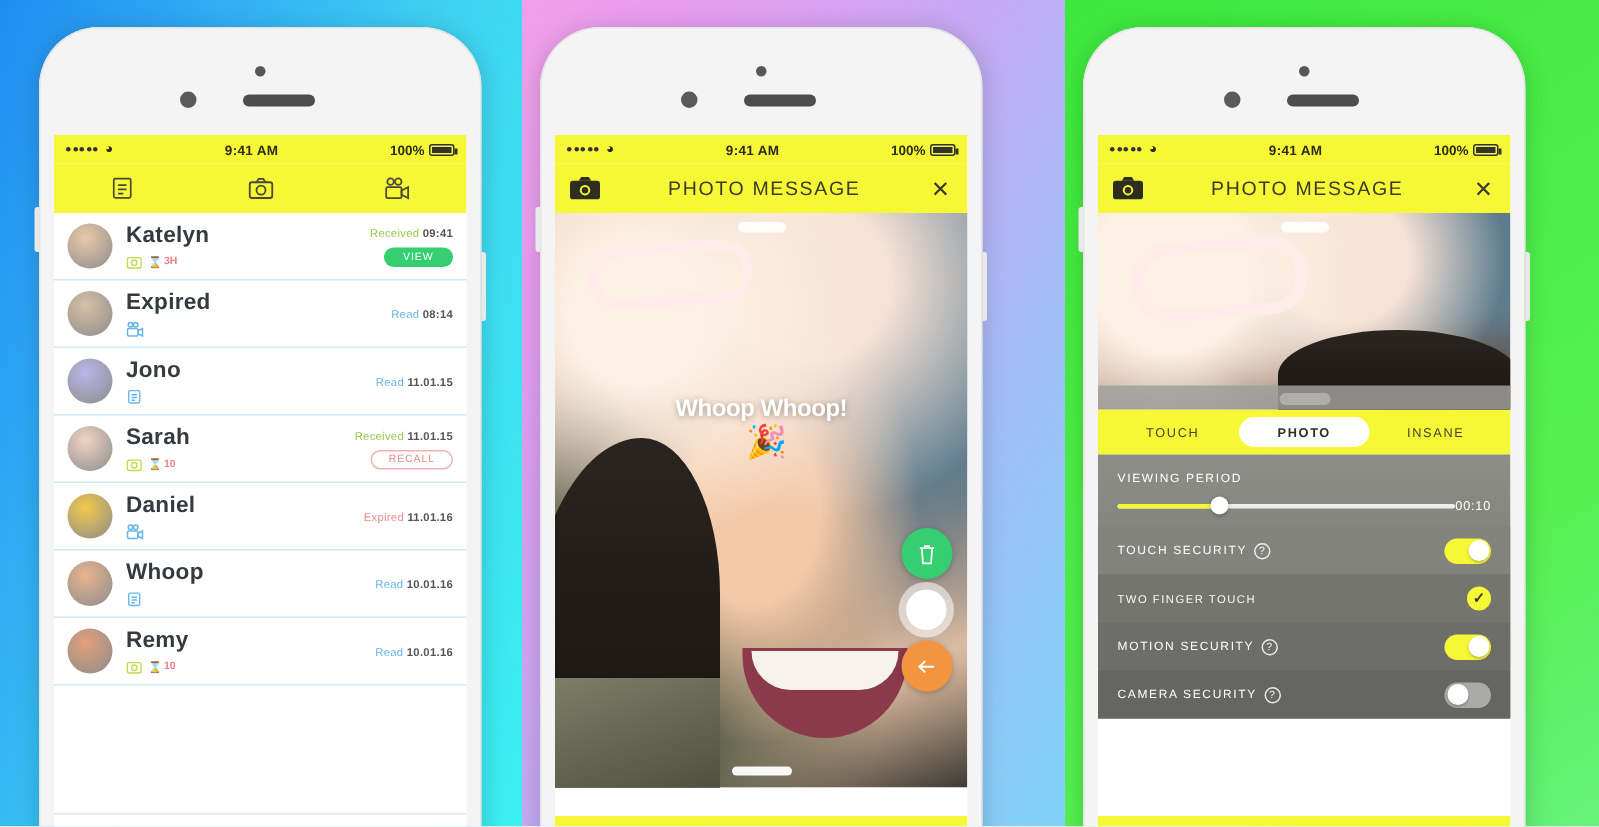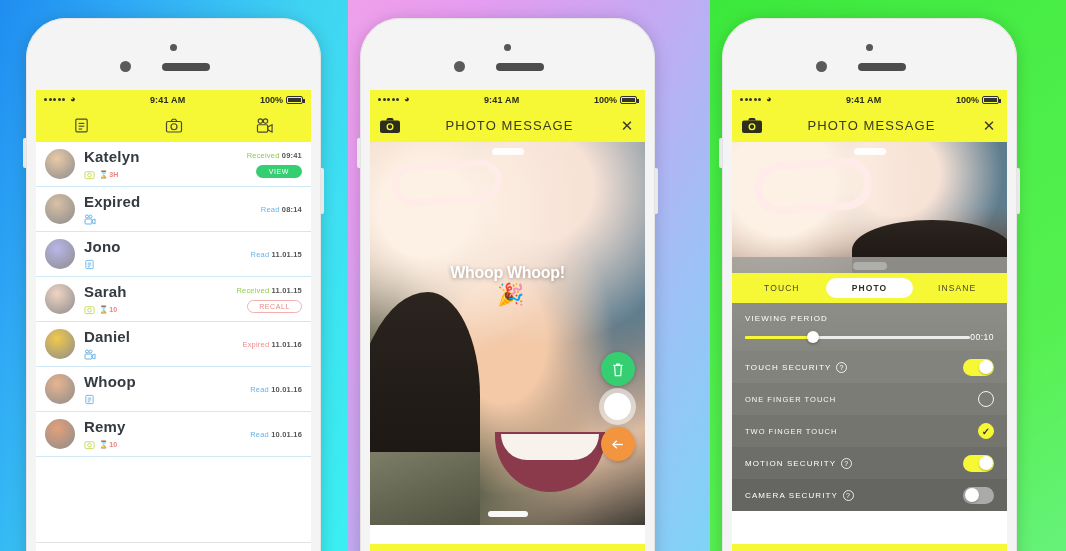--- a/index.html
+++ b/index.html
@@ -545,24 +545,20 @@
               <span class="sl-time">00:10</span>
             </div>
           </div>
           <div id="settings-rows">
               <div class="setrow" style="height: 32px; background: rgb(131, 131, 125);">
                 <span class="setlabel">TOUCH SECURITY<span class="qmark">?</span></span>
                 <span class="toggle on">
                   <i></i>
                 </span>
               </div>
-              <div class="setrow" style="height: 32px; background: rgb(124, 124, 119);">
-                <span class="setlabel small">ONE FINGER TOUCH</span>
-                <span class="radio"></span>
-              </div>
               <div class="setrow" style="height: 32px; background: rgb(117, 117, 112);">
                 <span class="setlabel small">TWO FINGER TOUCH</span>
                 <span class="radio checked">✓</span>
               </div>
               <div class="setrow" style="height: 32px; background: rgb(109, 109, 105);">
                 <span class="setlabel">MOTION SECURITY<span class="qmark">?</span></span>
                 <span class="toggle on">
                   <i></i>
                 </span>
               </div>

